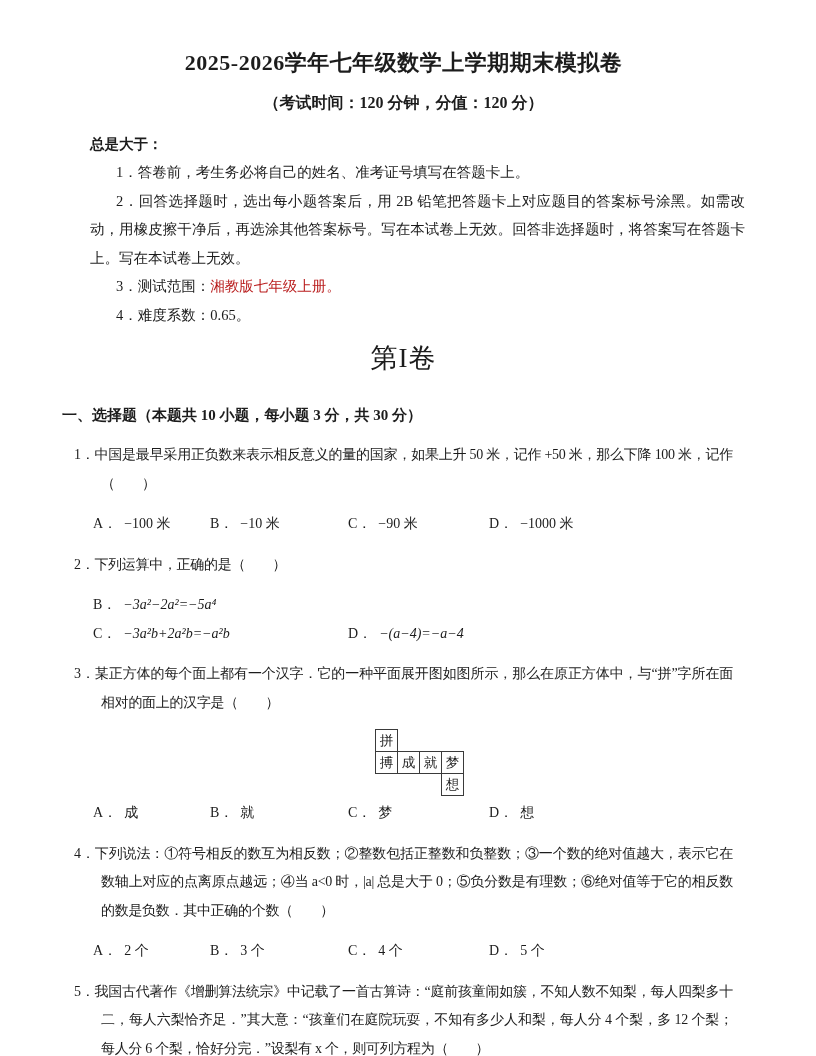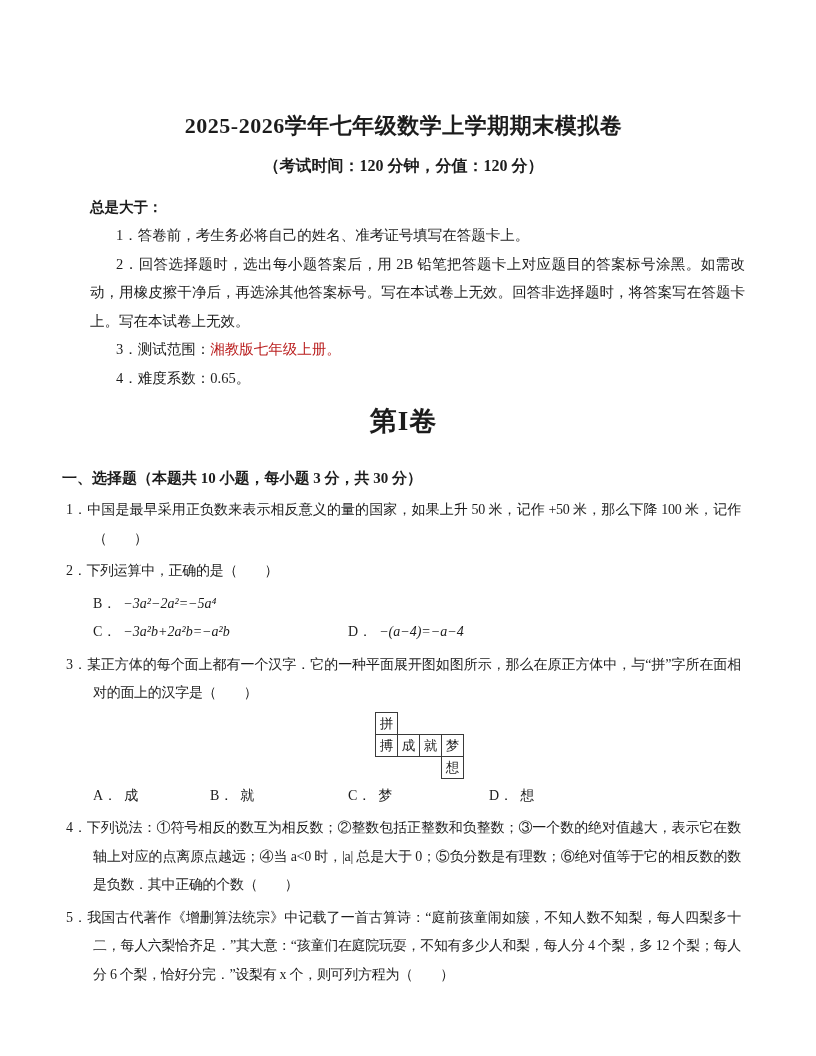--- a/index.html
+++ b/index.html
@@ -7,21 +7,21 @@
   }
   .page {
     position: relative;
     width: 816px; height: 1056px;
     margin: 0 auto;
     background: #ffffff;
     font-family: "Liberation Serif", "DejaVu Serif", serif;
     color: #1c1c1c;
     overflow: hidden;
     box-sizing: border-box;
-    padding: 111px 71px 0 62px;
+    padding: 48px 71px 0 62px;
   }
   .page-title {
     margin: 0; text-align: center;
     font-size: 22px; font-weight: bold; line-height: 30px;
     letter-spacing: 0.5px;
   }
   .subtitle {
     margin-top: 14px; text-align: center;
     font-size: 16px; font-weight: bold; line-height: 22px;
   }
@@ -29,29 +29,29 @@
   .notes-heading {
     margin-top: 16px; font-weight: bold; font-size: 14.5px; line-height: 28px;
   }
   .note {
     margin: 0; font-size: 14.5px; line-height: 28.5px;
     text-align: justify; text-indent: 1.8em;
   }
   .red-text { color: #b91c1c; }
   .part-title {
     margin: 8px 0 0 0; text-align: center;
-    font-size: 27px; font-weight: 700; line-height: 42px;
+    font-size: 27px; font-weight: 400; line-height: 42px;
     letter-spacing: 1px;
   }
   .section-heading {
     margin: 22px 0 0 0; font-size: 15px; font-weight: bold; line-height: 28px;
   }
   .question { margin: 0; }
   .stem {
-    margin: 4px; font-size: 14px; line-height: 28.5px;
+    margin: 12px; font-size: 14px; line-height: 28.5px;
     text-align: justify; letter-spacing: -0.3px;
     padding-left: 27px; text-indent: -27px;
   }
   .opts {
     display: flex; padding-left: 31px;
     font-size: 14px; line-height: 28.5px;
   }
   .opt { display: inline-block; white-space: nowrap; }
   .opts-4 .opt:nth-child(1) { width: 117px; }
   .opts-4 .opt:nth-child(2) { width: 138px; }
@@ -100,20 +100,26 @@
     <p class="note"><span>3．测试范围：</span><span class="red-text">湘教版七年级上册。</span></p>
     <p class="note">4．难度系数：0.65。</p>
   </div>
 
   <h2 class="part-title">第I卷</h2>
 
   <h3 class="section-heading">一、选择题（本题共 10 小题，每小题 3 分，共 30 分）</h3>
 
   <div class="question">
     <p class="stem">1．中国是最早采用正负数来表示相反意义的量的国家，如果上升 50 米，记作 +50 米，那么下降 100 米，记作（　　）</p>
+    <div class="opts opts-4">
+      <span class="opt"><span class="opt-label">A．</span><span>−100 米</span></span>
+      <span class="opt"><span class="opt-label">B．</span><span>−10 米</span></span>
+      <span class="opt"><span class="opt-label">C．</span><span>−90 米</span></span>
+      <span class="opt"><span class="opt-label">D．</span><span>−1000 米</span></span>
+    </div>
   </div>
 
   <div class="question">
     <p class="stem">2．下列运算中，正确的是（　　）</p>
     <div class="opts opts-2">
       <span class="opt"><span class="opt-label">B．</span><span class="math">−3a²−2a²=−5a⁴</span></span>
     </div>
     <div class="opts opts-2">
       <span class="opt"><span class="opt-label">C．</span><span class="math">−3a²b+2a²b=−a²b</span></span>
       <span class="opt"><span class="opt-label">D．</span><span class="math">−(a−4)=−a−4</span></span>
@@ -135,20 +141,26 @@
     <div class="opts opts-4">
       <span class="opt"><span class="opt-label">A．</span><span>成</span></span>
       <span class="opt"><span class="opt-label">B．</span><span>就</span></span>
       <span class="opt"><span class="opt-label">C．</span><span>梦</span></span>
       <span class="opt"><span class="opt-label">D．</span><span>想</span></span>
     </div>
   </div>
 
   <div class="question">
     <p class="stem">4．下列说法：①符号相反的数互为相反数；②整数包括正整数和负整数；③一个数的绝对值越大，表示它在数轴上对应的点离原点越远；④当 a&lt;0 时，|a| 总是大于 0；⑤负分数是有理数；⑥绝对值等于它的相反数的数是负数．其中正确的个数（　　）</p>
+    <div class="opts opts-4">
+      <span class="opt"><span class="opt-label">A．</span><span>2 个</span></span>
+      <span class="opt"><span class="opt-label">B．</span><span>3 个</span></span>
+      <span class="opt"><span class="opt-label">C．</span><span>4 个</span></span>
+      <span class="opt"><span class="opt-label">D．</span><span>5 个</span></span>
+    </div>
   </div>
 
   <div class="question">
     <p class="stem">5．我国古代著作《增删算法统宗》中记载了一首古算诗：“庭前孩童闹如簇，不知人数不知梨，每人四梨多十二，每人六梨恰齐足．”其大意：“孩童们在庭院玩耍，不知有多少人和梨，每人分 4 个梨，多 12 个梨；每人分 6 个梨，恰好分完．”设梨有 x 个，则可列方程为（　　）</p>
   </div>
 
 
 </div>
 
 </body></html>

